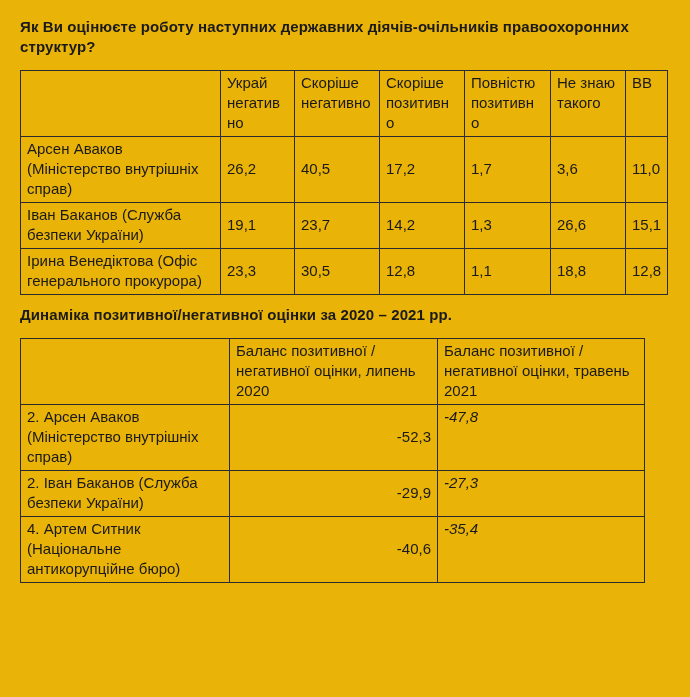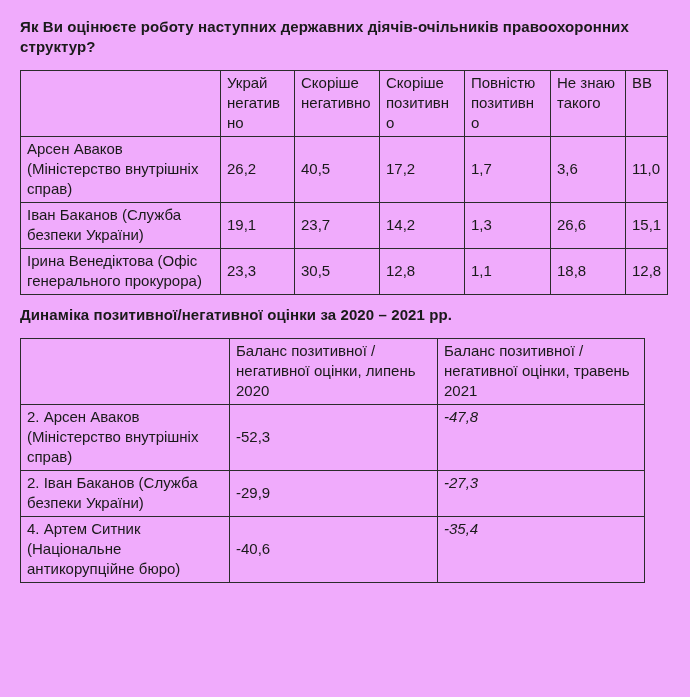--- a/index.html
+++ b/index.html
@@ -6,21 +6,21 @@
   html, body {
     width: 690px;
     background: #ffffff;
     font-family: "Liberation Sans", sans-serif;
     color: #1a1a1a;
   }
   .page {
     width: 690px;
     height: 697px;
     padding: 17px 20px 0 20px;
-    background: #f0abfc;
+    background: #eab308;
     overflow: hidden;
   }
   .doc-title {
     font-size: 15px;
     font-weight: bold;
     line-height: 20px;
     margin-bottom: 13px;
     letter-spacing: 0.1px;
   }
   table {
@@ -48,21 +48,21 @@
   .ratings col.c3 { width: 85px; }
   .ratings col.c4 { width: 86px; }
   .ratings col.c5 { width: 75px; }
   .ratings col.c6 { width: 42px; }
   
   .dynamics col.d-name { width: 209px; }
   .dynamics col.d1 { width: 208px; }
   .dynamics col.d2 { width: 207px; }
 
   .ratings td.val { vertical-align: middle; }
-  .dynamics td.val-2020 { vertical-align: middle; }
+  .dynamics td.val-2020 { vertical-align: middle; text-align: right; }
   .dynamics td.val-2021 { vertical-align: top; font-style: italic; }
 </style>
 </head>
 <body>
 
 <div class="page">
 
   <div class="doc-title">Як Ви оцінюєте роботу наступних державних діячів-очільників правоохоронних структур?</div>
 
   <table class="ratings">

